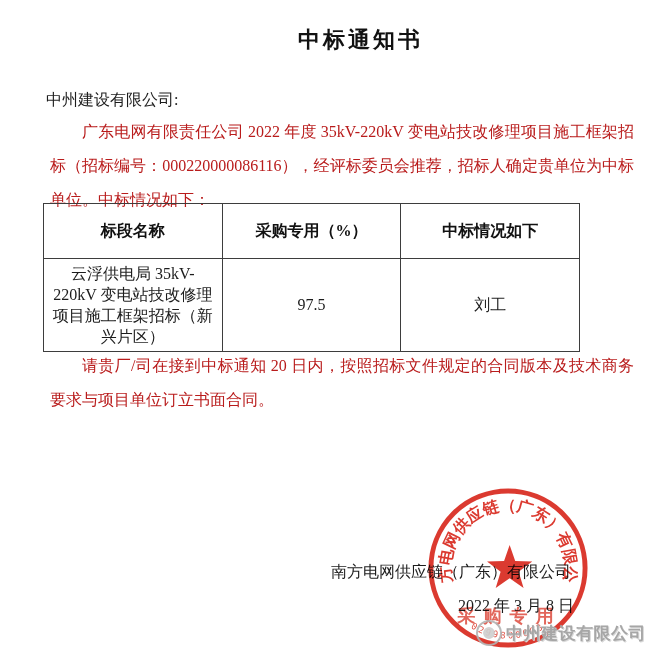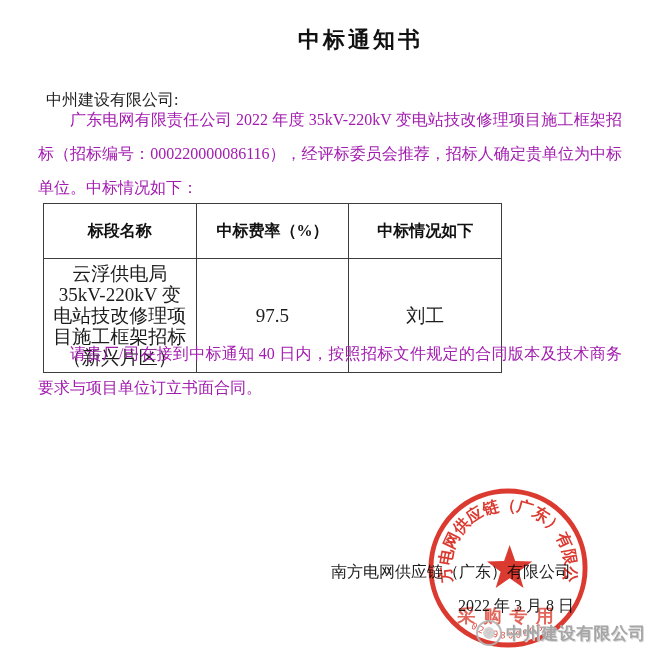--- a/index.html
+++ b/index.html
@@ -14,34 +14,34 @@
   .title{
     position:absolute;top:26px;left:0;width:100%;
     text-align:center;font-size:22px;font-weight:bold;
     letter-spacing:3px;margin:0;line-height:28px;color:#111;padding-left:32px;
   }
   .addressee{
     position:absolute;left:38px;top:82px;margin:8px;
     font-size:16px;line-height:20px;
   }
   .para{
-    position:absolute;left:38px;width:584px;margin:0;
+    position:absolute;left:38px;width:584px;margin:12px;
     font-size:16px;line-height:34px;
     text-align:justify;text-indent:2em;
-    color:#a21caf;
+    color:#b91c1c;
   }
   .para1{top:103px;}
   .para2{top:337px;}
   table.bid{
-    position:absolute;left:43px;top:203px;width:459px;
+    position:absolute;left:43px;top:203px;width:537px;
     border-collapse:collapse;table-layout:fixed;
   }
   table.bid th, table.bid td{
     border:1.6px solid #3d3d3d;
-    font-size:19px;vertical-align:middle;
+    font-size:16px;vertical-align:middle;
     padding:4px 6px;
     text-align:center;
   }
   table.bid th{height:46px;font-size:16px;font-weight:bold;text-align:center;color:#111;}
   table.bid td{height:52px;}
   td.c1{width:190px;text-align:center;line-height:21px;padding:4px 8px;}
   td.c2{width:187px;text-align:center;font-size:16px;margin-top:44px;}
   td.c3{width:160px;text-align:left;padding-left:14px;font-size:16px;font-family:Liberation Serif, serif;}
   .signature{
     position:absolute;left:331px;top:562px;
@@ -90,34 +90,34 @@
   <h1 class="title">中标通知书</h1>
 
   <p class="addressee">中州建设有限公司:</p>
 
   <p class="para para1">广东电网有限责任公司 2022 年度 35kV-220kV 变电站技改修理项目施工框架招标（招标编号：000220000086116），经评标委员会推荐，招标人确定贵单位为中标单位。中标情况如下：</p>
 
   <table class="bid">
     <thead>
       <tr>
         <th>标段名称</th>
-        <th>中标费率（%）</th>
+        <th>采购专用（%）</th>
         <th>中标情况如下</th>
       </tr>
     </thead>
     <tbody>
       <tr>
         <td class="c1">云浮供电局 35kV-220kV 变电站技改修理项目施工框架招标（新兴片区）</td>
         <td class="c2">97.5</td>
         <td class="c3">刘工</td>
       </tr>
     </tbody>
   </table>
 
-  <p class="para para2">请贵厂/司在接到中标通知 40 日内，按照招标文件规定的合同版本及技术商务要求与项目单位订立书面合同。</p>
+  <p class="para para2">请贵厂/司在接到中标通知 20 日内，按照招标文件规定的合同版本及技术商务要求与项目单位订立书面合同。</p>
 
   <div class="signature">南方电网供应链（广东）有限公司</div>
 
   <div class="date">2022 年 3 月 8 日</div>
 
   <div class="seal">
     <svg viewBox="0 0 200 200">
       <circle class="ring" cx="100" cy="100" r="94"></circle>
       <path id="sealTextArc" d="M 34.2 123.9 A 70 70 0 1 1 165.8 123.9" fill="none"></path>
       <path id="sealCodeArc" d="M 32.2 152.9 A 86 86 0 0 0 167.8 152.9" fill="none"></path>

